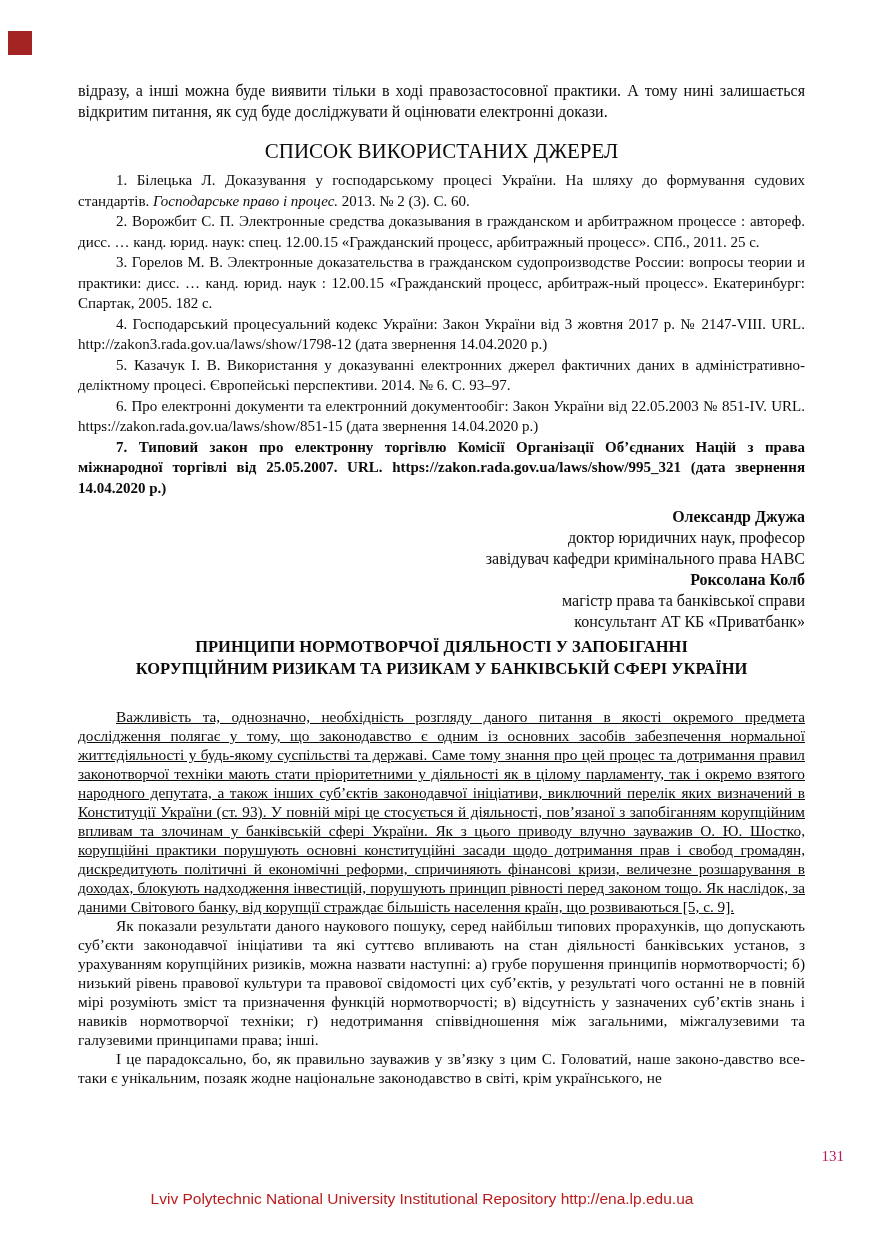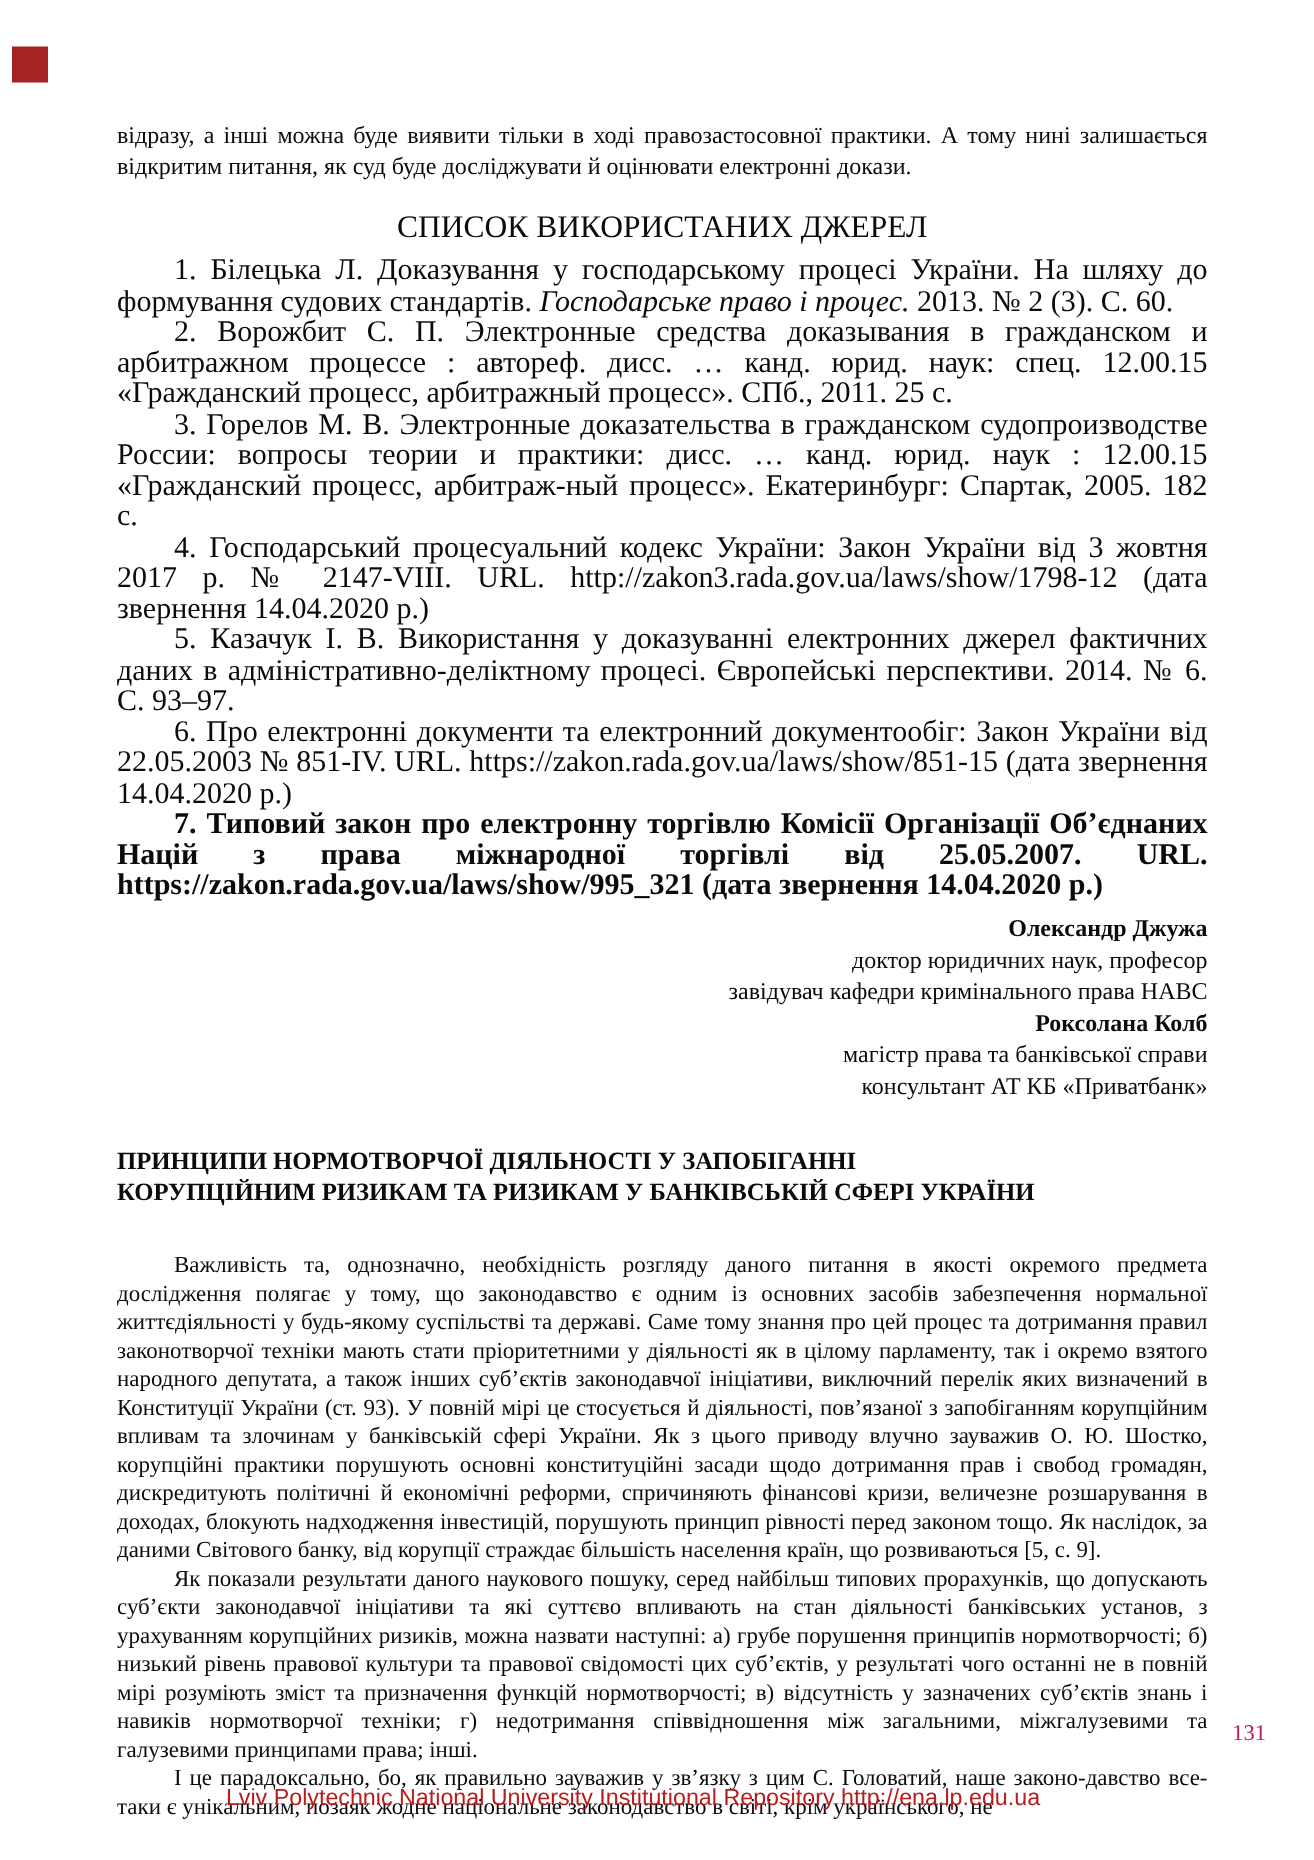--- a/index.html
+++ b/index.html
@@ -6,27 +6,27 @@
   .page {
     position:relative; width:844px; height:1240px; background:#ffffff;
     font-family:"Liberation Serif","DejaVu Serif",serif; color:#0b0b0b; overflow:hidden;
   }
   .marker { position:absolute; left:8px; top:31px; width:24px; height:24px; background:#a42323; }
   .content { position:absolute; left:78px; top:80px; width:727px; }
   p { margin:0; }
   .j { text-align:justify; }
   .body { font-size:16px; line-height:21px; }
   .heading { font-size:21px; font-weight:normal; text-align:center; margin:17px 0 6px 0; }
-  .ref { font-size:20px; line-height:20.5px; text-indent:38px; }
+  .ref { font-size:15px; line-height:20.5px; text-indent:38px; }
   .bold { font-weight:bold; }
   .it { font-style:italic; }
   .authors { margin-top:8px; text-align:right; font-size:16px; line-height:21px; }
-  .title { font-size:16.5px; font-weight:bold; margin-top:28px; line-height:21.5px; }
+  .title { font-size:16.5px; font-weight:bold; text-align:center; margin-top:4px; line-height:21.5px; }
   .art { font-size:15.3px; line-height:19px; text-align:justify; text-indent:38px; }
-  .art-first { margin-top:28px; }
+  .art-first { margin-top:28px;text-decoration:underline; }
   .pagenum { position:absolute; left:0; right:0; top:1148px; text-align:right; font-size:15px; color:#be185d; }
   .footer {
     position:absolute; left:0; right:0; top:1190px; text-align:center;
     font-family:"Liberation Sans","DejaVu Sans",sans-serif; font-size:15.5px; color:#b91c1c;
   }
 </style>
 </head>
 <body>
 
 <div class="page">

